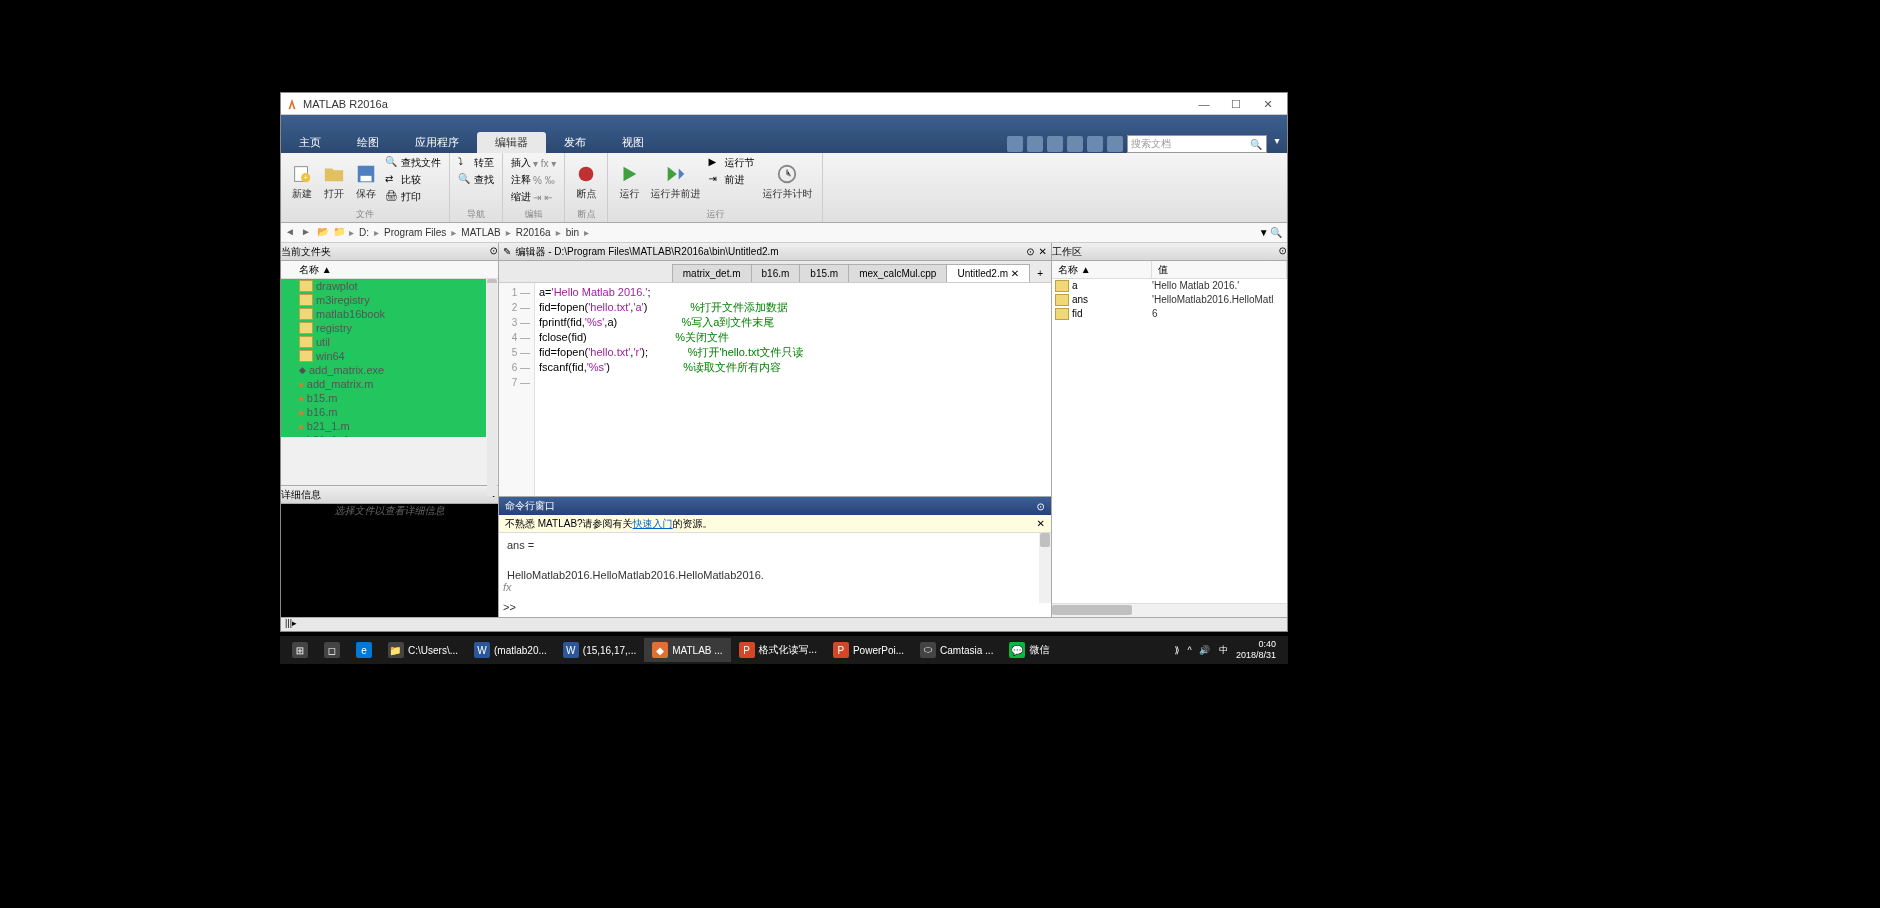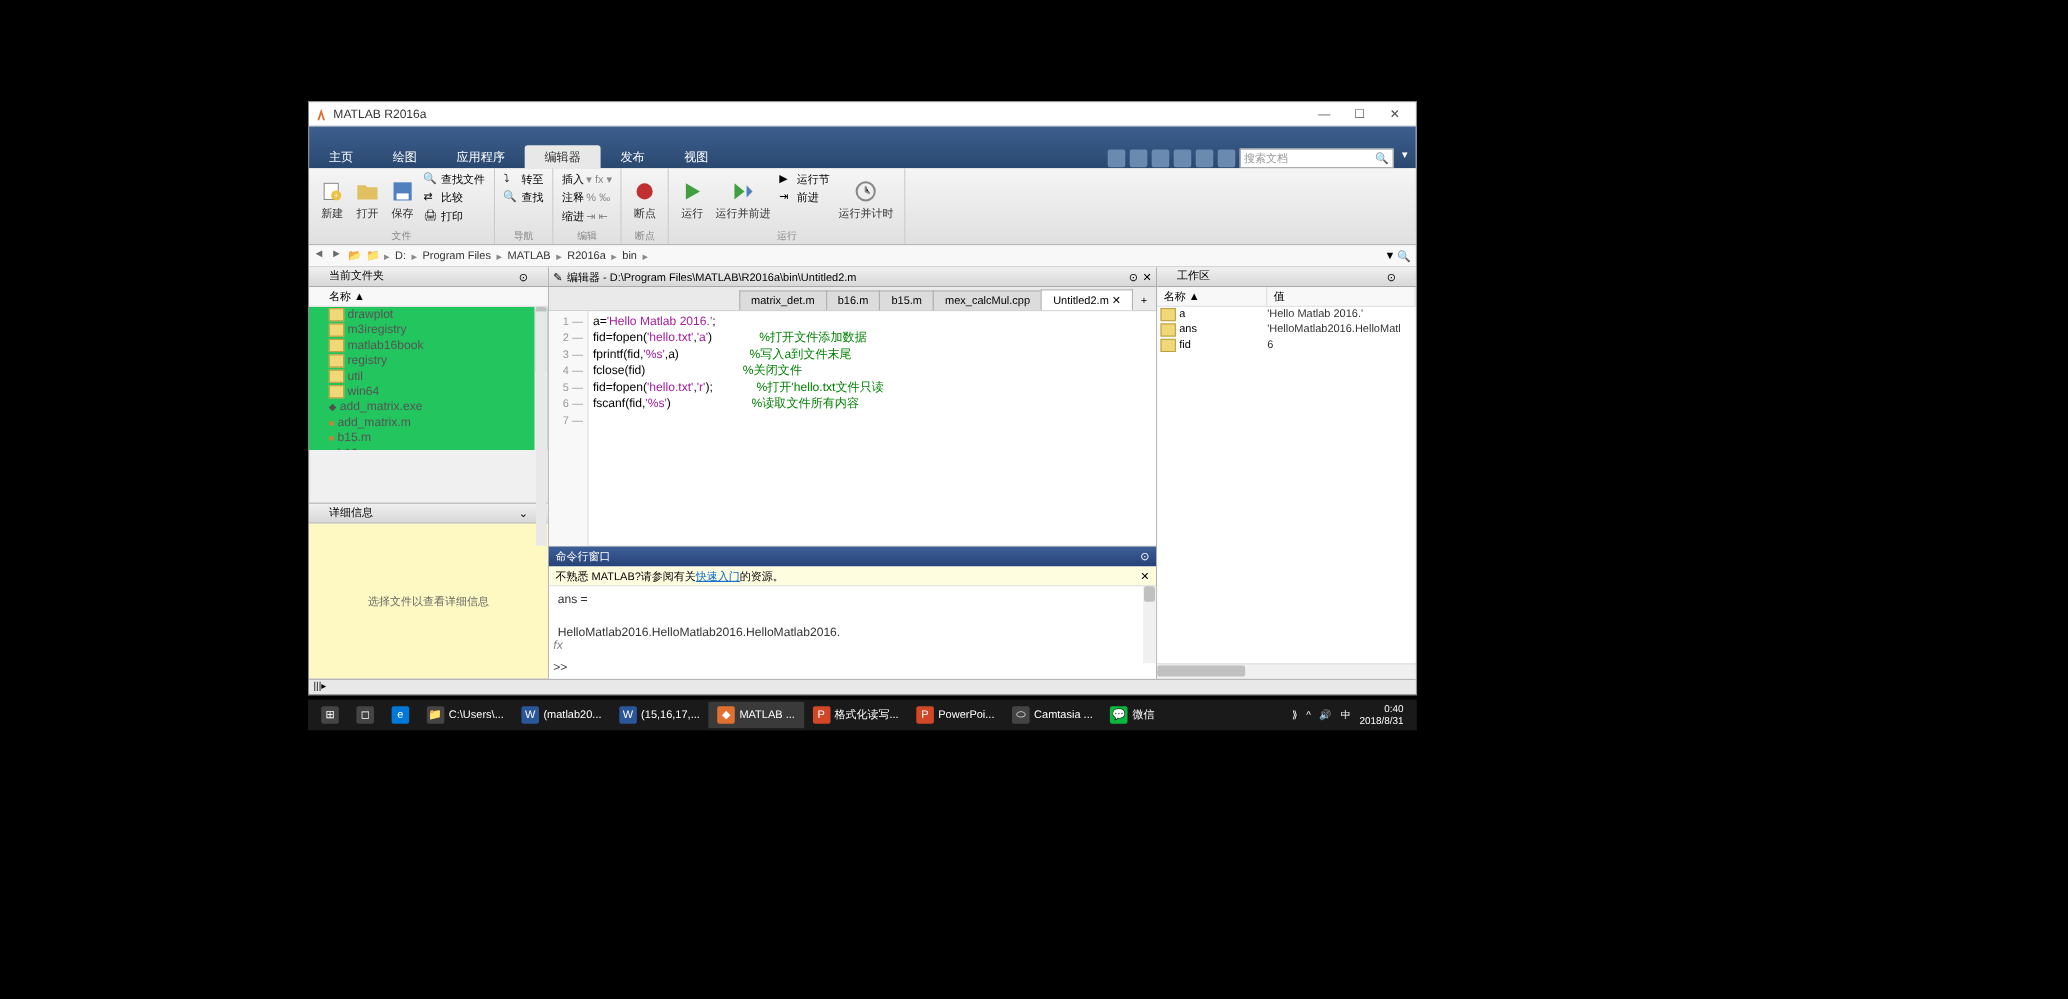--- a/index.html
+++ b/index.html
@@ -30,31 +30,31 @@
 .group-label { font-size: 9px; color: #888; text-align: center; padding-bottom: 1px; }
 .small-stack { display: flex; flex-direction: column; gap: 1px; }
 
 .address-bar { height: 20px; background: #f8f8f8; border-bottom: 1px solid #ccc; display: flex; align-items: center; padding: 0 4px; font-size: 10px; gap: 2px; }
 .nav-arrow { width: 14px; height: 14px; color: #6a6a6a; }
 .path-seg { color: #333; padding: 0 3px; cursor: pointer; }
 .path-sep { color: #888; }
 
 .main-content { flex: 1; display: flex; min-height: 0; }
 .left-col { width: 218px; display: flex; flex-direction: column; border-right: 1px solid #aaa; }
-.panel-header { height: 18px; background: linear-gradient(#f0f0f0, #d8d8d8); border-bottom: 1px solid #aaa; font-size: 10px; padding: 2px 18px; display: flex; align-items: flex-end; justify-content: space-between; }
+.panel-header { height: 18px; background: linear-gradient(#f0f0f0, #d8d8d8); border-bottom: 1px solid #aaa; font-size: 10px; padding: 2px 0; display: flex; align-items: flex-start; justify-content: space-between; }
 .file-list-hdr { height: 18px; background: #f8f8f8; border-bottom: 1px solid #ddd; font-size: 10px; padding: 2px 18px; }
 .file-list { flex: 1; background: #22c55e; overflow-y: auto; font-size: 11px; position: relative; }
 .file-item { padding: 1px 4px 1px 18px; display: flex; align-items: center; gap: 3px; cursor: pointer; color: #555; }
 .file-item.folder::before { content: ""; width: 12px; height: 10px; background: #f0d878; border: 1px solid #c0a040; display: inline-block; }
 .file-item.exe::before { content: "◆"; color: #505050; font-size: 9px; }
 .file-item.mfile::before { content: "■"; color: #d08030; font-size: 8px; }
 .scrollbar-v { position: absolute; right: 0; top: 0; bottom: 0; width: 12px; background: #f0f0f0; }
 .scrollthumb { position: absolute; right: 1px; width: 10px; background: #c0c0c0; border-radius: 2px; }
-.details-panel { height: 160px; border-top: 1px solid #aaa; display: flex; flex-direction: column; margin-top: 48px; }
-.details-body { flex: 1; background: #fef9c3; display: flex; align-items: center; justify-content: center; font-size: 10px; color: #666; }
+.details-panel { height: 132px; border-top: 1px solid #aaa; display: flex; flex-direction: column; margin-top: 48px; }
+.details-body { flex: 1; background: #000000; display: flex; align-items: flex-start; justify-content: center; font-size: 10px; color: #666; font-style: italic; }
 
 .center-col { flex: 1; display: flex; flex-direction: column; min-width: 0; }
 .editor-panel { flex: 1; display: flex; flex-direction: column; border-bottom: 1px solid #aaa; min-height: 0; }
 .editor-header { height: 18px; background: linear-gradient(#f0f0f0, #d8d8d8); border-bottom: 1px solid #aaa; display: flex; align-items: center; font-size: 10px; padding: 0 4px; gap: 4px; }
 .hdr-close { margin-left: auto; display: flex; gap: 4px; }
 .editor-tabs { height: 22px; background: #eaeaea; display: flex; align-items: flex-end; padding-left: 20px; font-size: 10px; border-bottom: 1px solid #ccc; justify-content: flex-end; }
 .etab { padding: 3px 10px; background: #dcdcdc; border: 1px solid #b0b0b0; border-bottom: none; margin-right: -1px; cursor: pointer; }
 .etab.active { background: #fff; }
 .etab-plus { padding: 3px 8px; }
 .editor-body { flex: 1; background: #fff; display: flex; font-family: Consolas, monospace; font-size: 11px; position: relative; }

